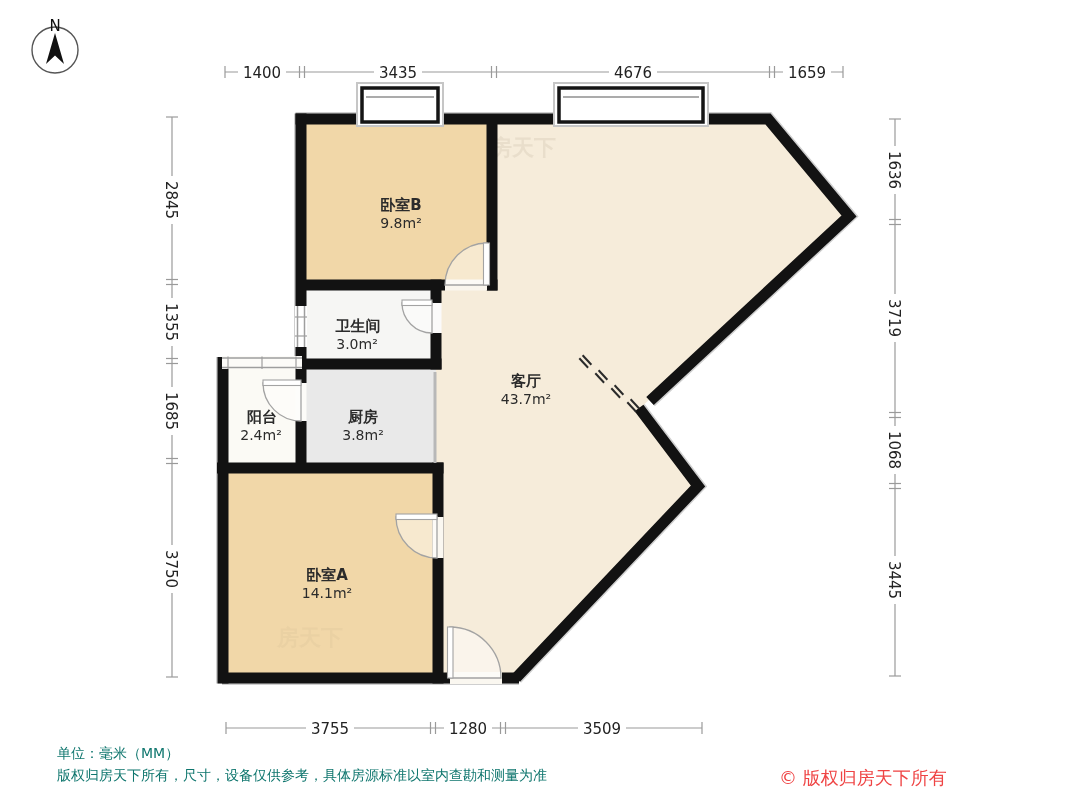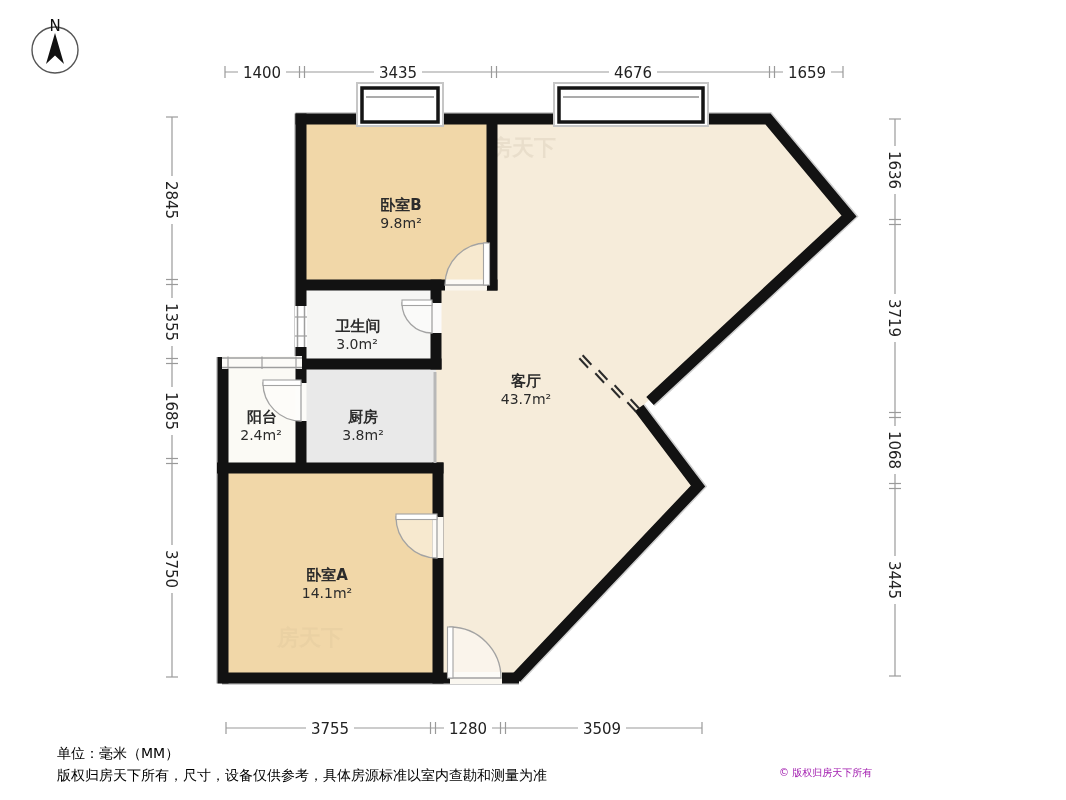--- a/index.html
+++ b/index.html
@@ -4,24 +4,24 @@
 <style>
   html,body{margin:0;padding:0;background:#fff;}
   body{font-family:"DejaVu Sans","Liberation Sans",sans-serif;}
   #stage{position:relative;width:1066px;height:800px;background:#fff;overflow:hidden;}
   svg text{font-family:"DejaVu Sans","Liberation Sans",sans-serif;}
   .dim-text{font-size:15px;fill:#222;}
   .room-name{font-size:15px;font-weight:600;fill:#2b2b2b;}
   .room-area{font-size:14px;fill:#2b2b2b;}
   .compass-n{font-size:15px;fill:#111;font-weight:500;}
   .wm{font-size:22px;fill:rgba(150,135,110,0.13);font-weight:600;}
-  .footer{position:absolute;left:57px;color:#000000;font-size:14px;line-height:22px;}
+  .footer{position:absolute;left:57px;color:#0f766e;font-size:14px;line-height:22px;}
   .footer-unit{top:742px;}
   .footer-disclaimer{top:764px;}
-  .footer-copyright{position:absolute;left:779px;top:766px;color:#a21caf;font-size:10px;}
+  .footer-copyright{position:absolute;left:779px;top:766px;color:#ef4444;font-size:18px;}
 </style>
 </head>
 <body>
 
 <div id="stage">
   <svg width="1066" height="800" viewBox="0 0 1066 800">
 
     <g>
       <circle cx="55" cy="50" r="23" fill="none" stroke="#555" stroke-width="1.4"></circle>
       <polygon points="55,33 46,64 55,55.5 64,64" fill="#111"></polygon>

